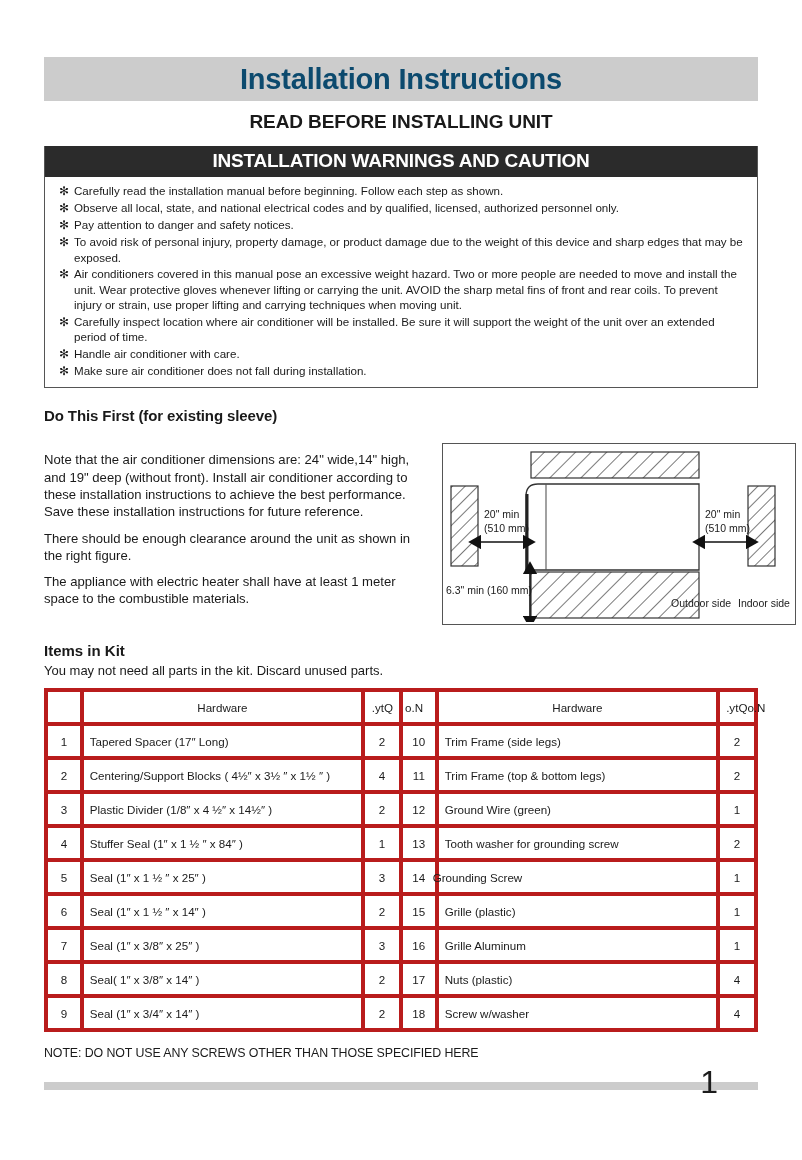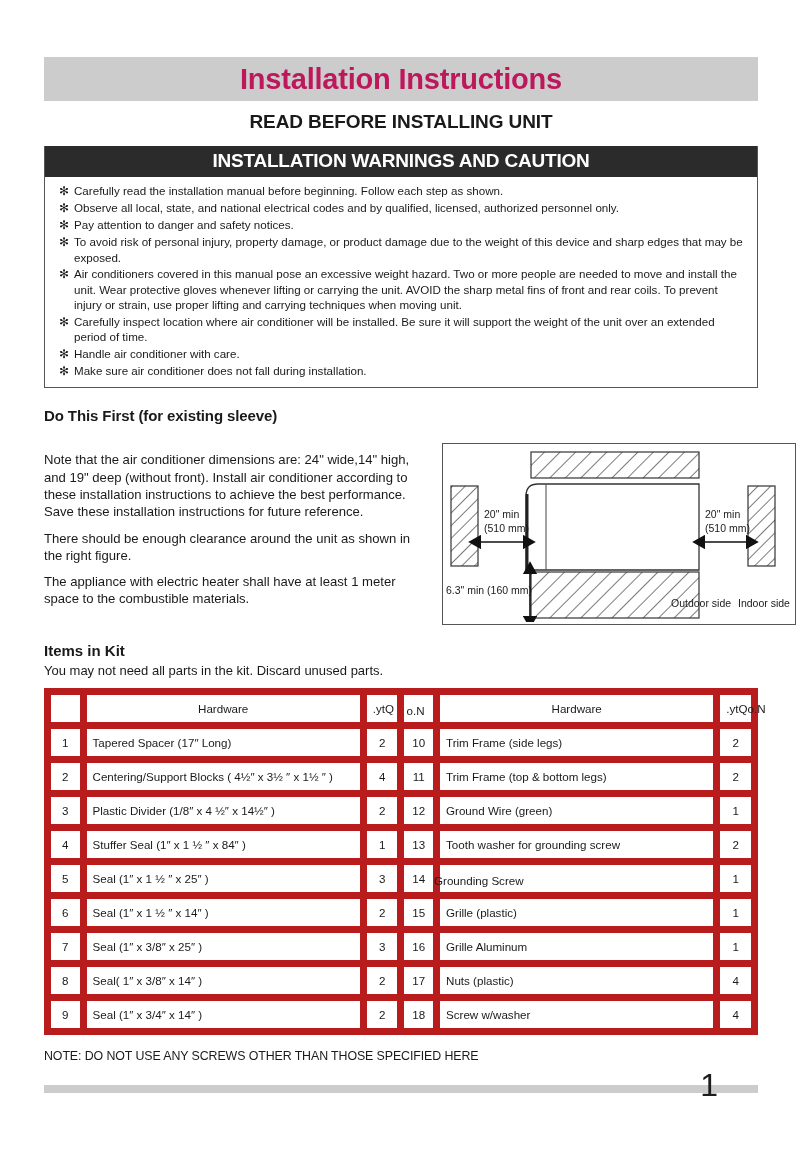--- a/index.html
+++ b/index.html
@@ -29,21 +29,21 @@
     background: #cccccc;
     height: 44px;
     display: flex;
     align-items: center;
     justify-content: center;
   }
   .title-bar .title-text {
     font-size: 29px;
     font-weight: bold;
     letter-spacing: -0.2px;
-    color: #be185d;
+    color: #0c4a6e;
   }
   .subtitle1 {
     text-align: center;
     font-size: 19px;
     font-weight: bold;
     margin-top: 10px;
     letter-spacing: -0.1px;
   }
   .subtitle2 {
     text-align: center;
@@ -142,21 +142,21 @@
     font-size: 13px;
     margin-top: 4px;
   }
   table.kit {
     margin-top: 10px;
     border-collapse: collapse;
     width: 100%;
     table-layout: fixed;
   }
   table.kit td, table.kit th {
-    border: 7px solid #b91c1c;
+    border: 4px solid #b91c1c;
     height: 34px;
     font-size: 11.6px;
     font-weight: normal;
     padding: 0 6px;
     box-sizing: border-box;
     background: #fff;
   }
   .c-no  { width: 34px;  text-align: center; }
   .c-hw  { width: 268px; text-align: left; }
   .c-qty { width: 36px;  text-align: center; }

